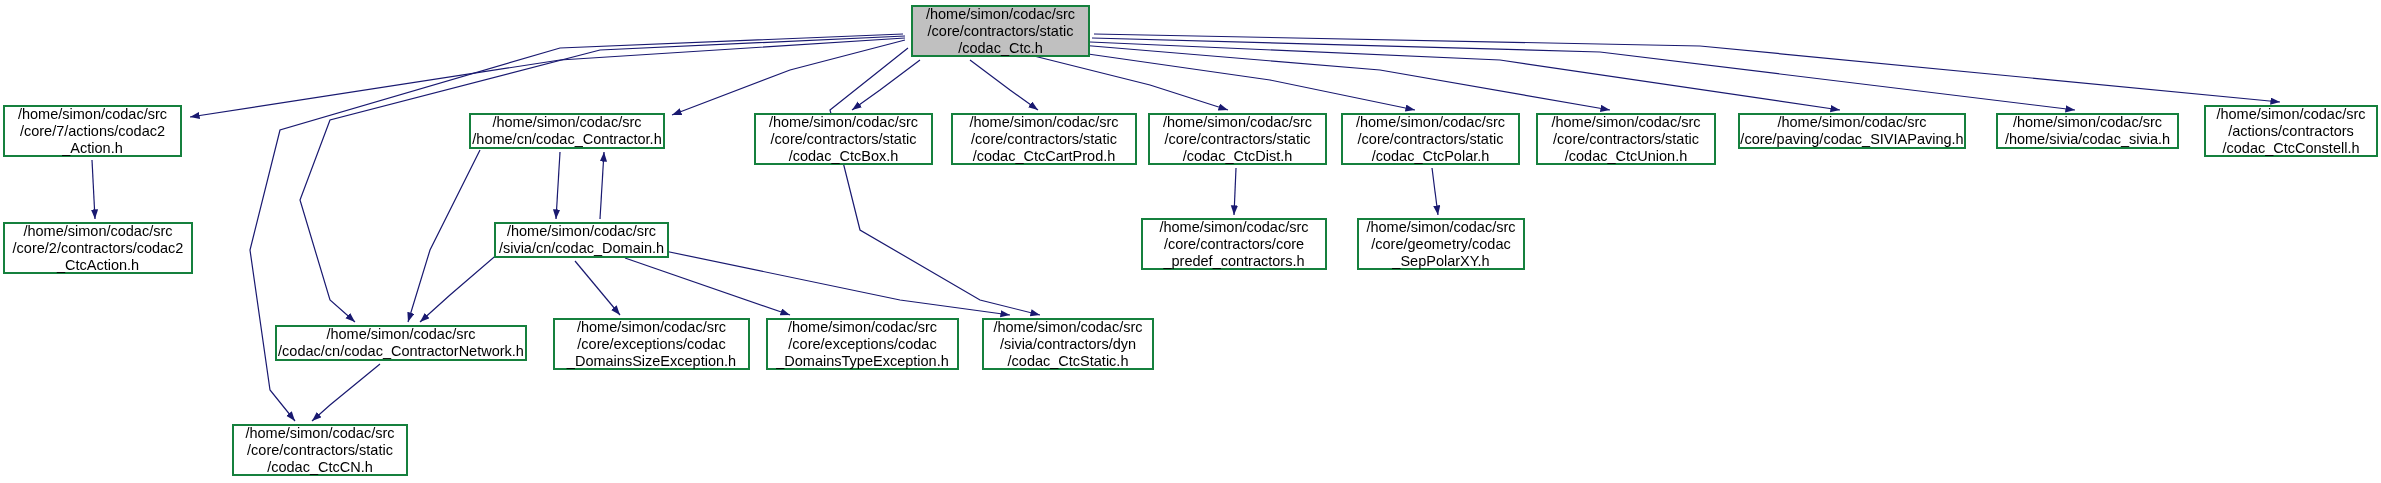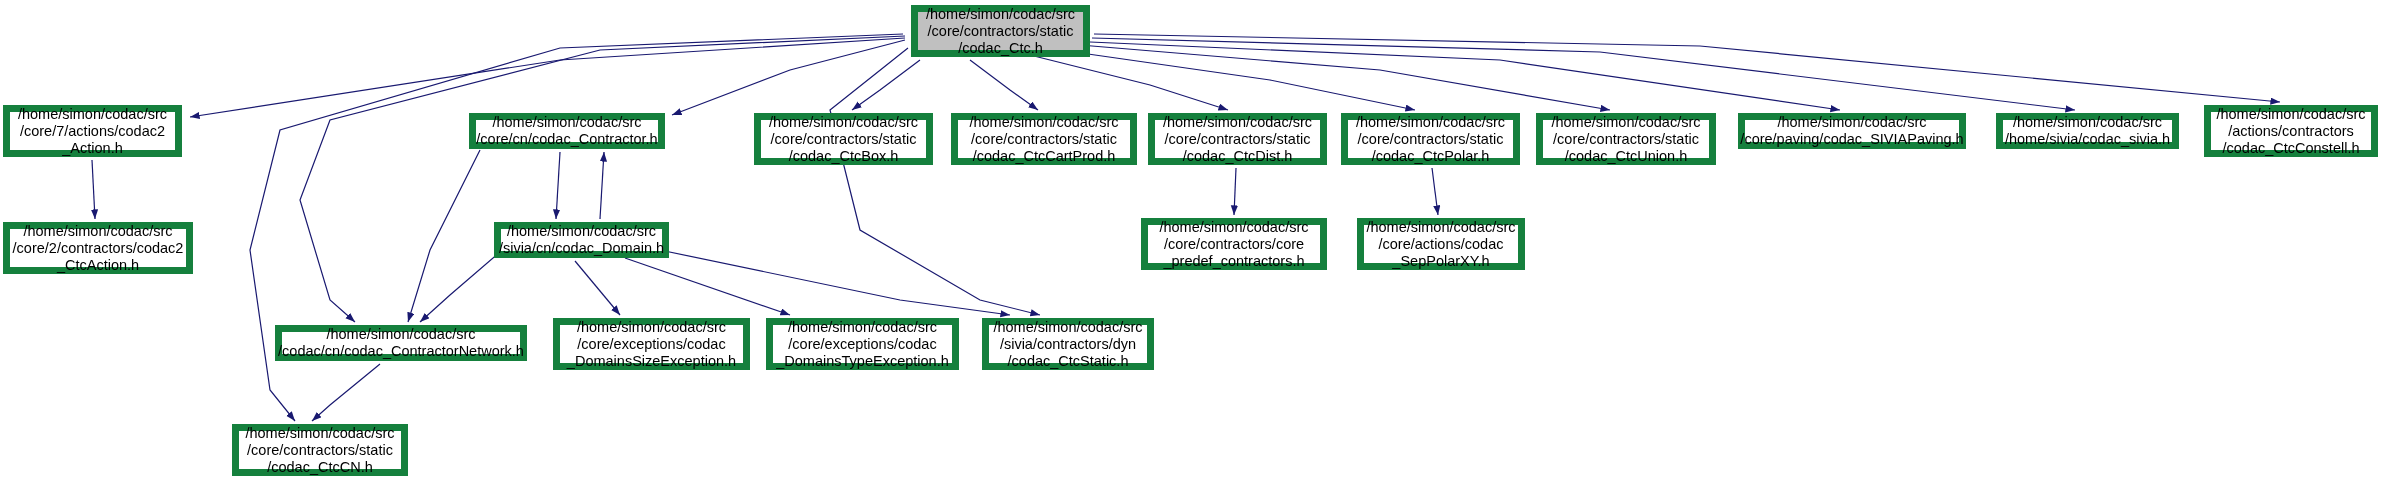--- a/index.html
+++ b/index.html
@@ -19,21 +19,21 @@
     position: absolute;
     left: 0;
     top: 0;
     width: 2381px;
     height: 483px;
     pointer-events: none;
   }
   .node {
     position: absolute;
     box-sizing: border-box;
-    border: 7px solid #15803d;
+    border: 2px solid #15803d;
     background: #ffffff;
     color: #000000;
     font-size: 14.5px;
     line-height: 17px;
     text-align: center;
     display: flex;
     flex-direction: column;
     align-items: center;
     justify-content: center;
     padding: 2px 4px;
@@ -123,21 +123,21 @@
   </div>
 
   <div class="node" style="left:3px; top:222px; width:190px; height:52px;">
     <span class="line">/home/simon/codac/src</span>
     <span class="line">/core/2/contractors/codac2</span>
     <span class="line">_CtcAction.h</span>
   </div>
 
   <div class="node" style="left:469px; top:113px; width:196px; height:36px;">
     <span class="line">/home/simon/codac/src</span>
-    <span class="line">/core/cn/codac_Contractor.h</span>
+    <span class="line">/home/cn/codac_Contractor.h</span>
   </div>
 
   <div class="node" style="left:494px; top:222px; width:175px; height:36px;">
     <span class="line">/home/simon/codac/src</span>
     <span class="line">/sivia/cn/codac_Domain.h</span>
   </div>
 
   <div class="node" style="left:754px; top:113px; width:179px; height:52px;">
     <span class="line">/home/simon/codac/src</span>
     <span class="line">/core/contractors/static</span>
@@ -185,21 +185,21 @@
   </div>
 
   <div class="node" style="left:1141px; top:218px; width:186px; height:52px;">
     <span class="line">/home/simon/codac/src</span>
     <span class="line">/core/contractors/core</span>
     <span class="line">_predef_contractors.h</span>
   </div>
 
   <div class="node" style="left:1357px; top:218px; width:168px; height:52px;">
     <span class="line">/home/simon/codac/src</span>
-    <span class="line">/core/actions/codac</span>
+    <span class="line">/core/geometry/codac</span>
     <span class="line">_SepPolarXY.h</span>
   </div>
 
   <div class="node" style="left:275px; top:325px; width:252px; height:36px;">
     <span class="line">/home/simon/codac/src</span>
     <span class="line">/codac/cn/codac_ContractorNetwork.h</span>
   </div>
 
   <div class="node" style="left:553px; top:318px; width:197px; height:52px;">
     <span class="line">/home/simon/codac/src</span>

